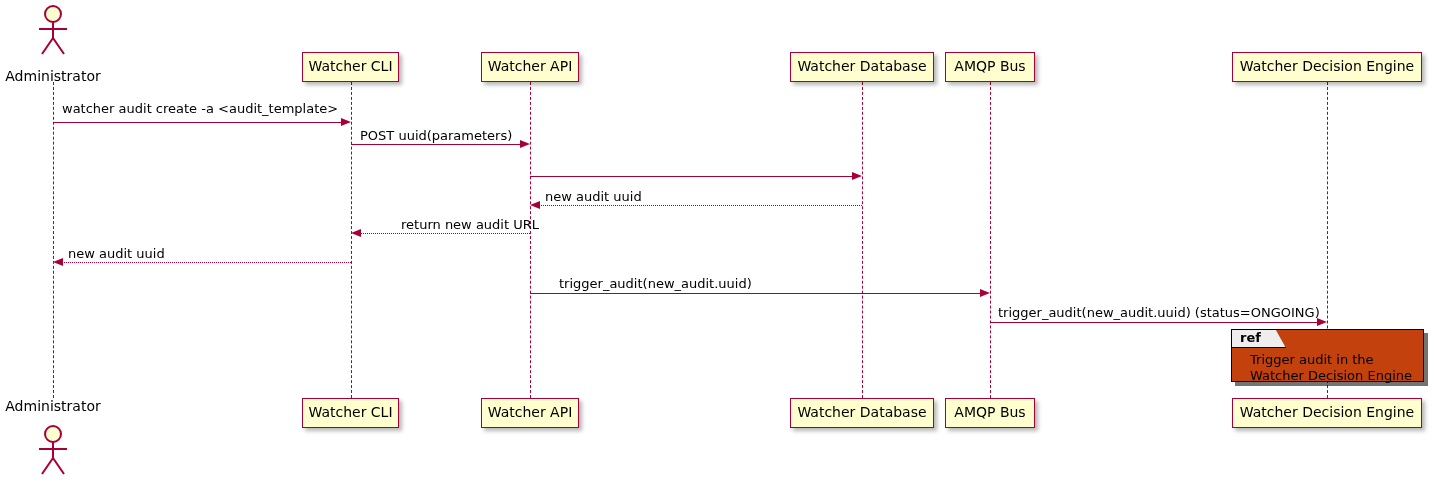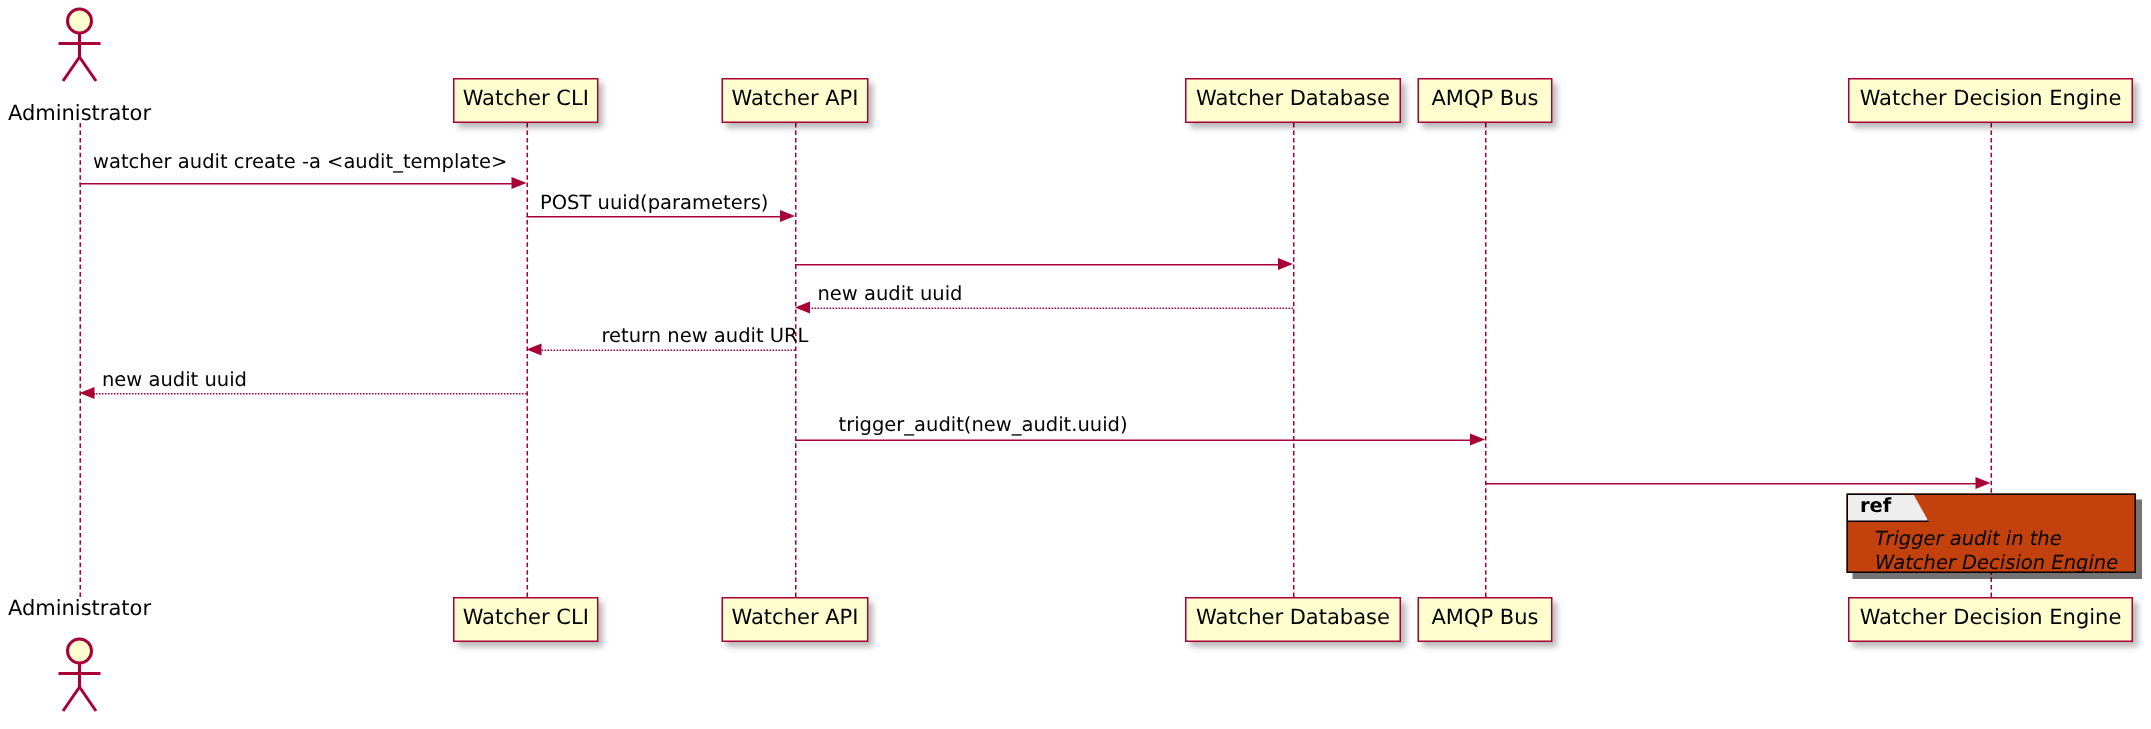--- a/index.html
+++ b/index.html
@@ -120,21 +120,20 @@
   .ref-body {
     position: absolute;
     left: 0;
     top: 20px;
     width: 100%;
     padding: 2px 8px 0 18px;
     box-sizing: border-box;
     font-size: 13px;
     line-height: 16px;
     color: #000000;
-    font-style: italic;
   }
   .ref-body-line { display: block; white-space: nowrap; }
 </style>
 </head>
 <body>
 
 <div id="diagram">
     <div class="lifeline" style="left: 53px; top: 82px; height: 316px;"></div>
     <div class="lifeline" style="left: 351px; top: 82px; height: 316px;"></div>
     <div class="lifeline" style="left: 530px; top: 82px; height: 316px;"></div>
@@ -182,20 +181,21 @@
     <div class="arrowhead left" style="top: 229px; left: 351px;"></div>
     <div class="msg-label" style="left: 366px; top: 217px; margin-left: 35px;">return new audit URL</div>
     <div class="msg-line dotted" style="left: 61px; top: 262px; width: 290px;"></div>
     <div class="arrowhead left" style="top: 258px; left: 53px;"></div>
     <div class="msg-label" style="left: 68px; top: 246px;">new audit uuid</div>
     <div class="msg-line solid" style="left: 530px; top: 293px; width: 452px;"></div>
     <div class="arrowhead right" style="top: 289px; left: 980px;"></div>
     <div class="msg-label" style="left: 559px; top: 276px;">trigger_audit(new_audit.uuid)</div>
     <div class="msg-line solid" style="left: 990px; top: 322px; width: 329px;"></div>
     <div class="arrowhead right" style="top: 318px; left: 1317px;"></div>
+    <div class="msg-label" style="left: 998px; top: 305px;">trigger_audit(new_audit.uuid) (status=ONGOING)</div>
     <div class="ref-box" style="left: 1231px; top: 329px; width: 193px; height: 53px;">
       <div class="ref-tab">ref</div>
       <div class="ref-body">
         <span class="ref-body-line">Trigger audit in the</span>
         <span class="ref-body-line">Watcher Decision Engine</span>
       </div>
     </div>
   </div>
 
 </body></html>

